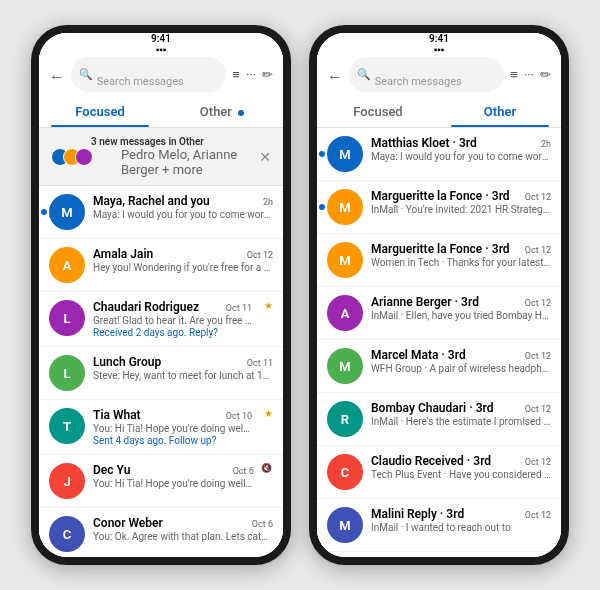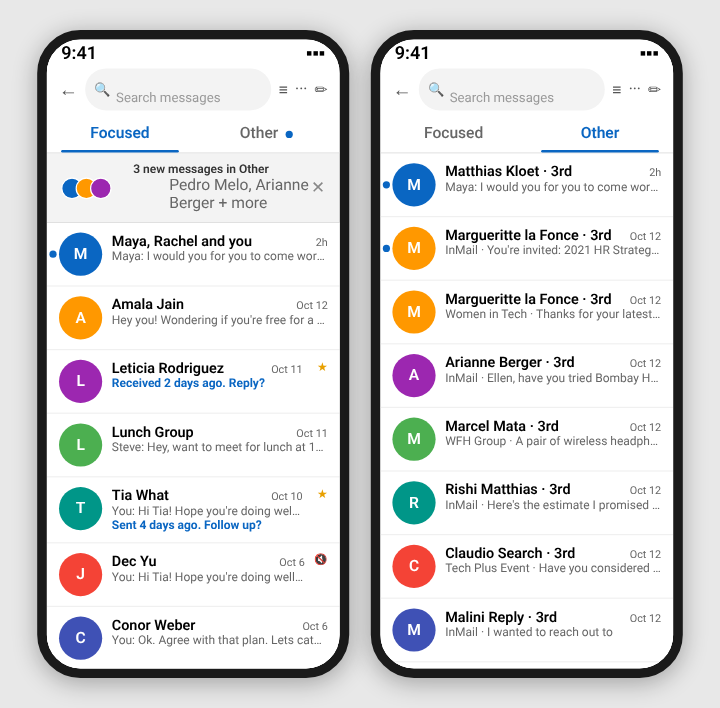--- a/index.html
+++ b/index.html
@@ -33,25 +33,26 @@
       background: #fff;
       display: flex;
       flex-direction: column;
       overflow: hidden;
     }
     
     .status-bar {
       height: 20px;
       background: #fff;
       display: flex;
-      align-items: flex-end;
+      align-items: center;
       justify-content: space-between;
       padding: 0 12px;
-      font-size: 15px;
+      font-size: 10px;
       font-weight: 600;
+      flex-direction: column;
     }
     
     .header {
       display: flex;
       align-items: center;
       padding: 4px 10px;
       gap: 6px;
       background: #fff;
     }
     .header-back {
@@ -131,21 +132,21 @@
       background: #f3f3f3;
       padding: 8px 12px;
       display: flex;
       align-items: center;
       justify-content: space-between;
       border-bottom: 1px solid #e0e0e0;
     }
     .notif-left {
       display: flex;
       align-items: center;
-      gap: 24px;
+      gap: 4px;
     }
     .notif-avatars {
       display: flex;
     }
     .mini-avatar {
       width: 18px;
       height: 18px;
       border-radius: 50%;
       border: 1px solid #fff;
       margin-right: -6px;
@@ -233,21 +234,20 @@
     .message-preview {
       font-size: 10px;
       color: #666;
       white-space: nowrap;
       overflow: hidden;
       text-overflow: ellipsis;
       margin-top: 1px;
     }
     .message-preview.link {
       color: #0a66c2;
-      font-weight: bold;
     }
     .starred {
       color: #e8a000;
       font-size: 10px;
       margin-left: 4px;
     }
     
     .av-blue { background: #0a66c2; }
     .av-green { background: #4caf50; }
     .av-orange { background: #ff9800; }
@@ -337,23 +337,24 @@
               </div>
               <div class="message-preview">Hey you! Wondering if you're free for a coffee this week? Would love...</div>
             </div>
           </div>
           <div class="message-item">
             <div class="avatar-container">
               <div class="avatar av-purple">L</div>
             </div>
             <div class="message-content">
               <div class="message-header-row">
-                <span class="sender-name">Leticia Rodriguez</span>
+                <span class="sender-name">Chaudari Rodriguez</span>
                 <span class="message-time">Oct 11</span>
               </div>
+              <div class="message-preview">Great! Glad to hear it. Are you free ...</div>
               <div class="message-preview link">Received 2 days ago. Reply?</div>
             </div>
             <span class="starred">★</span>
           </div>
           <div class="message-item">
             <div class="avatar-container">
               <div class="avatar av-green">L</div>
             </div>
             <div class="message-content">
               <div class="message-header-row">
@@ -498,33 +499,33 @@
               </div>
               <div class="message-preview">WFH Group · A pair of wireless headphones for the first person to...</div>
             </div>
           </div>
           <div class="message-item">
             <div class="avatar-container">
               <div class="avatar av-teal">R</div>
             </div>
             <div class="message-content">
               <div class="message-header-row">
-                <span class="sender-name">Rishi Matthias · 3rd</span>
+                <span class="sender-name">Bombay Chaudari · 3rd</span>
                 <span class="message-time">Oct 12</span>
               </div>
               <div class="message-preview">InMail · Here's the estimate I promised you for your latest project...</div>
             </div>
           </div>
           <div class="message-item">
             <div class="avatar-container">
               <div class="avatar av-red">C</div>
             </div>
             <div class="message-content">
               <div class="message-header-row">
-                <span class="sender-name">Claudio Search · 3rd</span>
+                <span class="sender-name">Claudio Received · 3rd</span>
                 <span class="message-time">Oct 12</span>
               </div>
               <div class="message-preview">Tech Plus Event · Have you considered attending our next event...</div>
             </div>
           </div>
           <div class="message-item">
             <div class="avatar-container">
               <div class="avatar av-indigo">M</div>
             </div>
             <div class="message-content">

